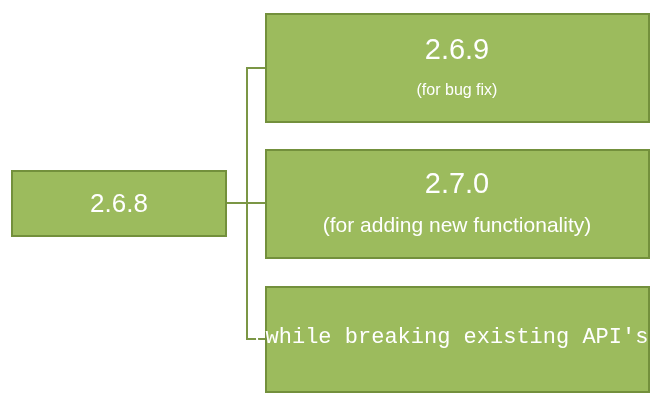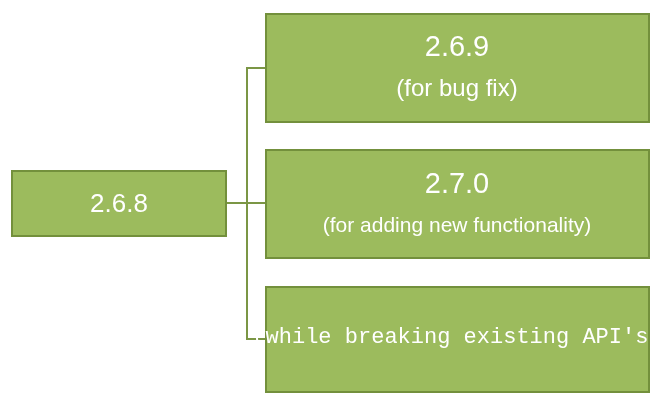--- a/index.html
+++ b/index.html
@@ -34,21 +34,21 @@
     left: 265px; width: 385px;
     flex-direction: column;
     justify-content: space-evenly;
     padding: 4px 2px 8px 1px;
   }
   .box.branch-1 { top: 13px;  height: 110px; }
   .box.branch-2 { top: 149px; height: 110px; text-align: right; }
   .box.branch-3 { top: 286px; height: 107px; }
 
   .branch-1 .version { font-size: 29px; }
-  .branch-1 .note    { font-size: 24px; }
+  .branch-1 .note    { font-size: 16px; }
   .branch-2 .version { font-size: 29px; }
   .branch-2 .note    { font-size: 21px; }
   .branch-3 .version { font-size: 25px; }
   .branch-3 .note    { font-size: 22px; font-family: Liberation Mono, monospace; }
 
   .version, .note, .root-label {
     line-height: 1.15;
     white-space: nowrap;
   }
   .connector {

